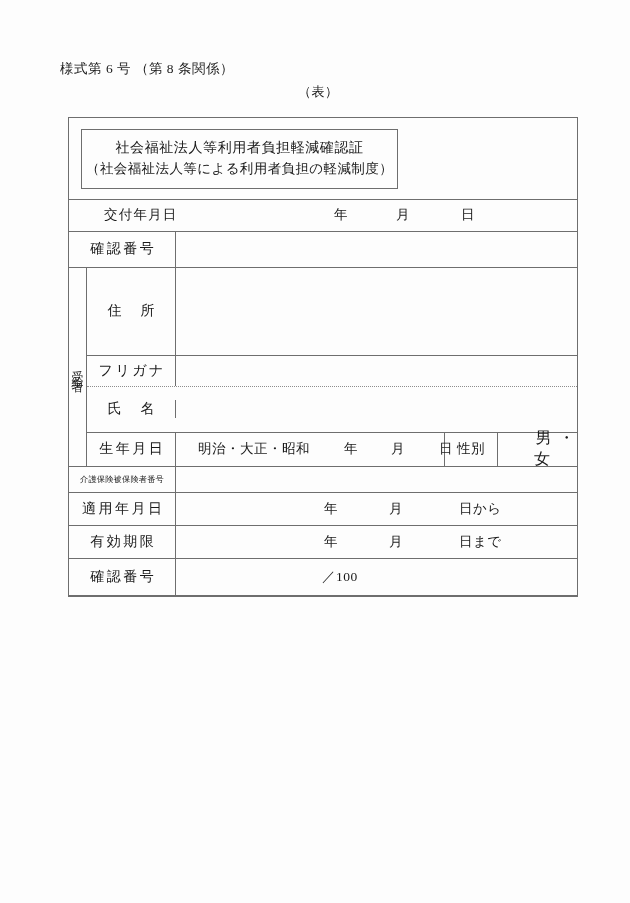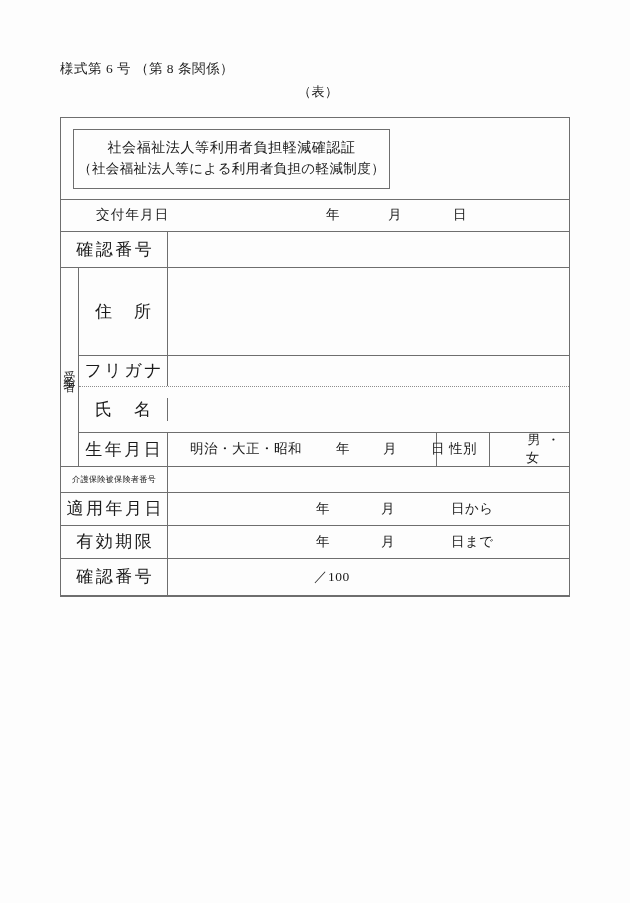--- a/index.html
+++ b/index.html
@@ -31,21 +31,21 @@
     position: absolute;
     left: 298px;
     top: 83px;
     font-size: 13px;
     letter-spacing: 0.5px;
   }
 
   
   .form-table {
     position: absolute;
-    left: 60px;
+    left: 68px;
     top: 117px;
     width: 510px;
     border: 1px solid #6e6e6e;
     box-sizing: border-box;
     background: #fdfdfd;
   }
 
   .row {
     display: flex;
     border-bottom: 1px solid #6e6e6e;
@@ -96,21 +96,21 @@
 
   
   .lbl {
     width: 107px;
     min-width: 107px;
     border-right: 1px solid #6e6e6e;
     box-sizing: border-box;
     display: flex;
     align-items: center;
     justify-content: center;
-    font-size: 17px;
+    font-size: 14px;
     letter-spacing: 2.5px;
     text-indent: 2.5px;
     text-align: center;
   }
   .val {
     flex: 1;
     box-sizing: border-box;
     position: relative;
   }
 
@@ -194,21 +194,21 @@
     letter-spacing: 0.5px;
   }
   .sex-val {
     width: 80px;
     min-width: 80px;
     border-left: 1px solid #6e6e6e;
     box-sizing: border-box;
     display: flex;
     align-items: center;
     justify-content: center;
-    font-size: 13px;
+    font-size: 16px;
     letter-spacing: 1.5px;
     text-indent: 1.5px;
     padding-left: 36px;
   }
 
   
   .lbl-small {
     font-size: 8.2px;
     letter-spacing: 0.2px;
     text-indent: 0;

